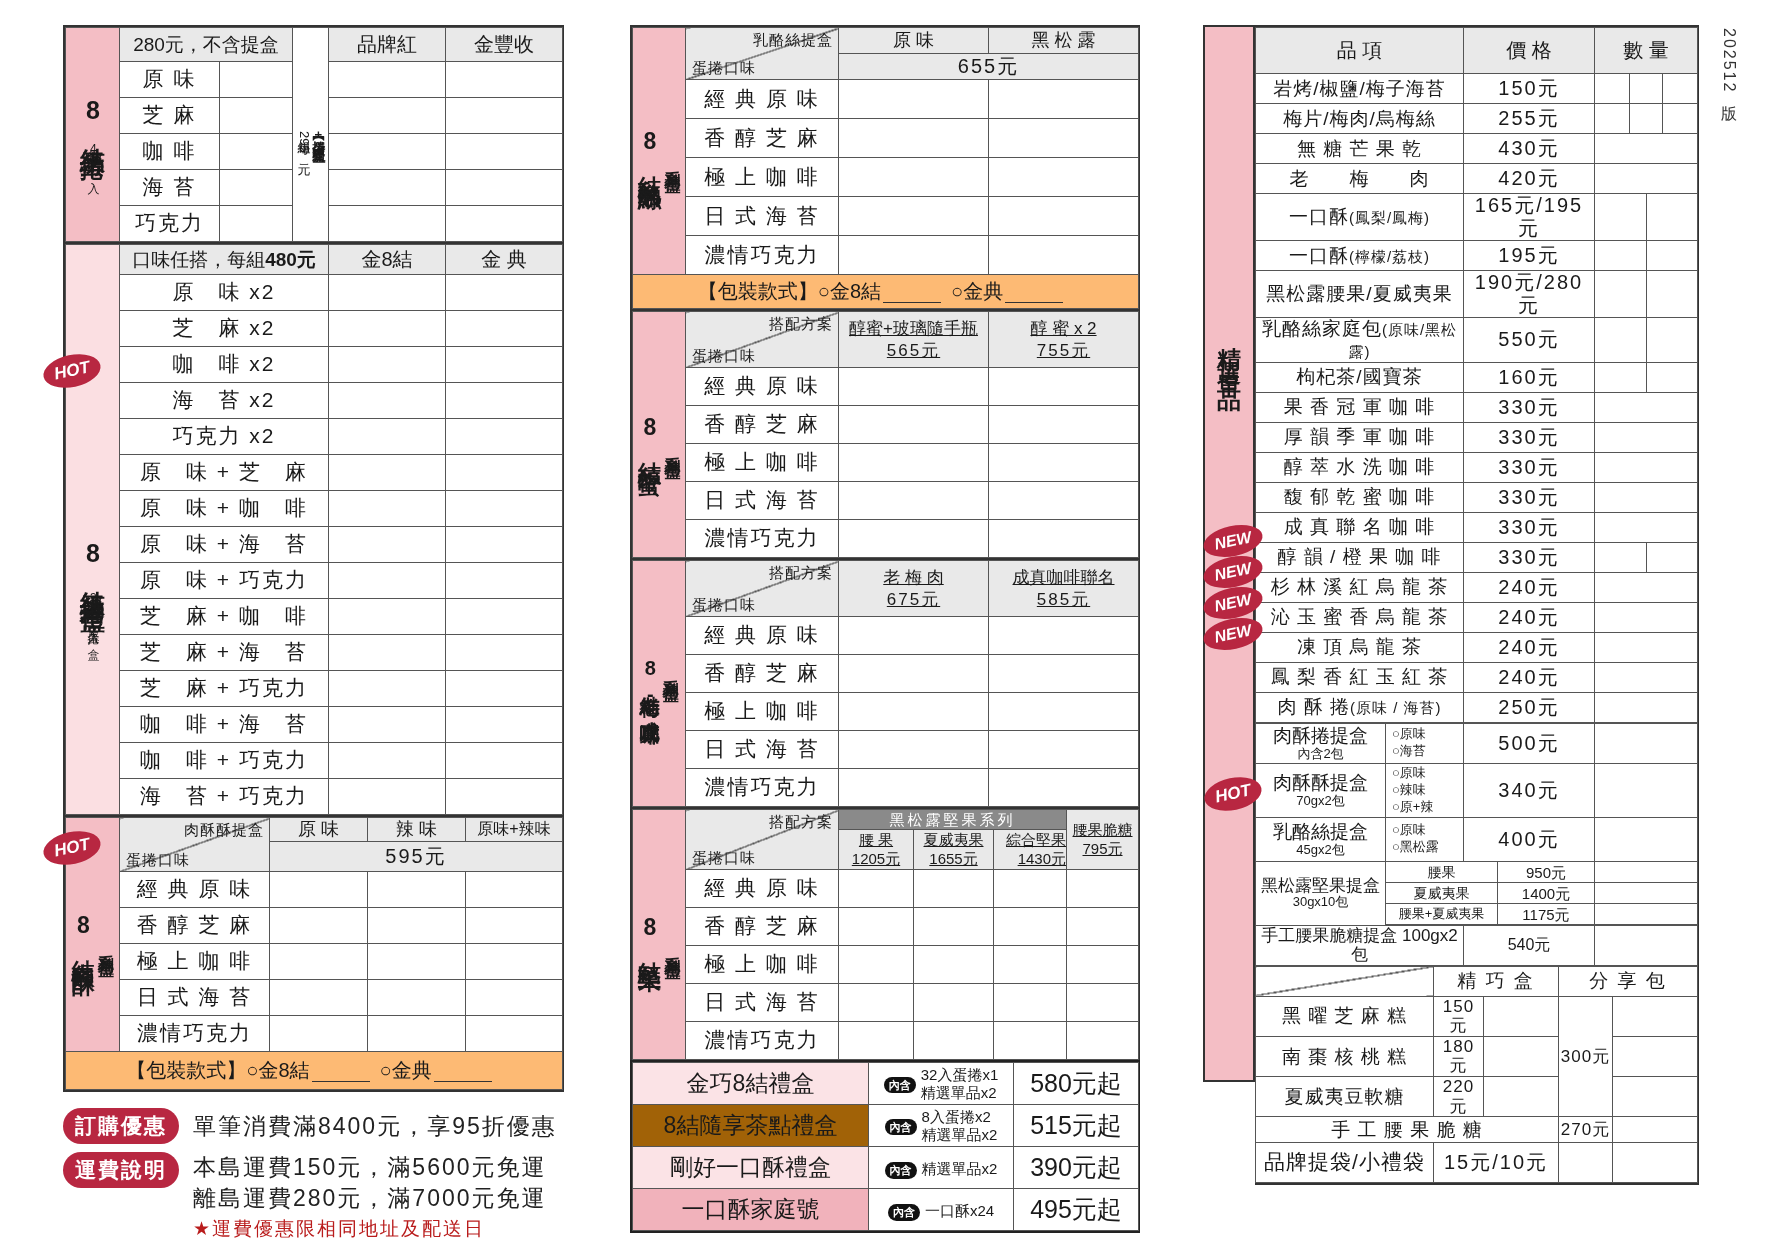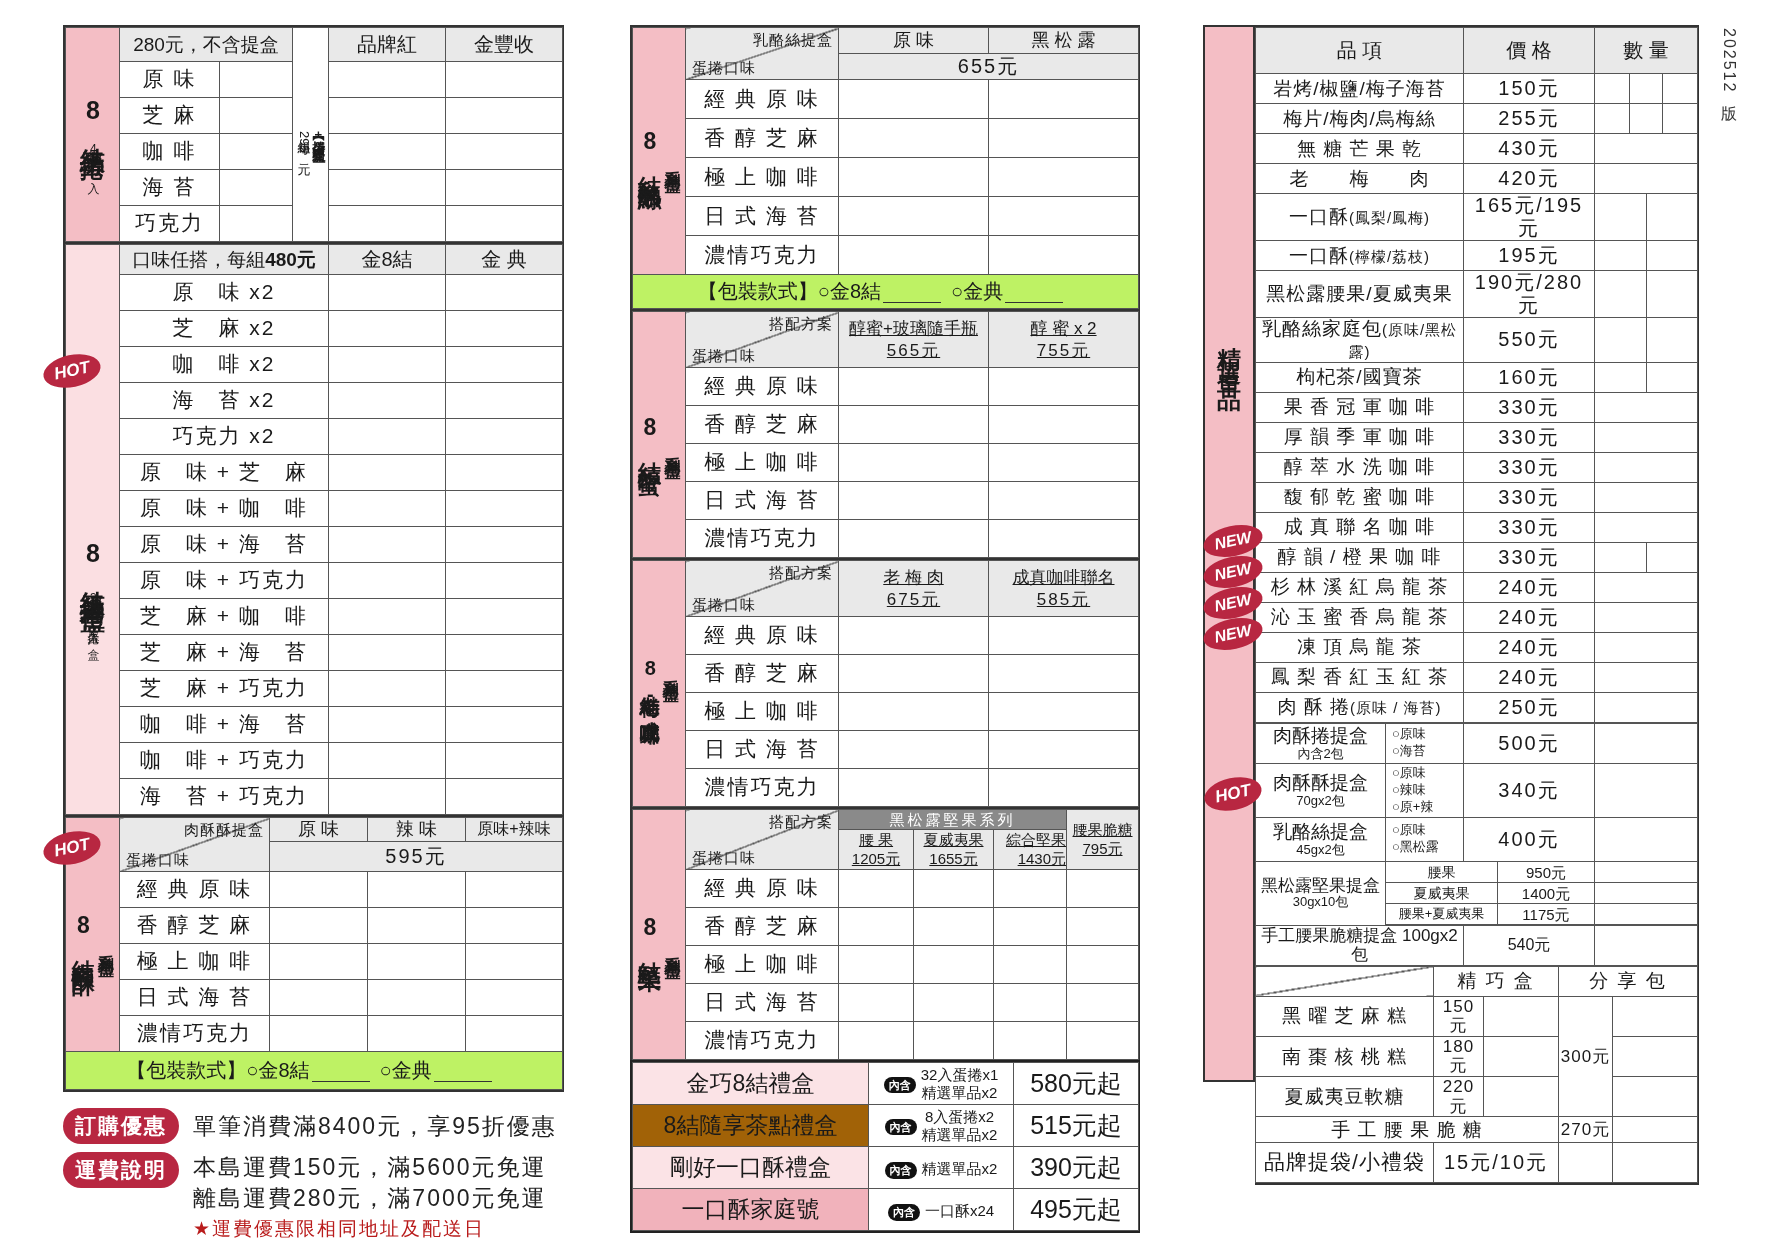--- a/index.html
+++ b/index.html
@@ -20,33 +20,33 @@
   .combo{writing-mode:vertical-rl;text-orientation:mixed;font-size:13px;font-weight:bold;background:#fff;}
   .combo .c2{font-weight:normal;margin-top:14px;}
   .diag{position:relative;background-color:#e9e9e9;
     background-image:linear-gradient(to bottom right,transparent calc(50% - 0.7px),#555 calc(50% - 0.7px),#555 calc(50% + 0.7px),transparent calc(50% + 0.7px));}
   .diag .dtop{position:absolute;top:3px;right:5px;font-size:15px;letter-spacing:1px;}
   .diag .dbot{position:absolute;bottom:3px;left:6px;font-size:15px;letter-spacing:1px;}
   .diagw{background-color:#fff;}
   .flav{font-size:21px;letter-spacing:2px;}
   .price{letter-spacing:2px;}
   .psmall{font-size:17px;letter-spacing:1px;}
-  .packrow{font-size:20px;background:#bef264;}
+  .packrow{font-size:20px;background:#fdba74;}
   .blank{display:inline-block;width:58px;border-bottom:1.5px solid #333;height:1.05em;vertical-align:bottom;margin:0 10px 0 2px;}
   .hdr2{font-size:17px;line-height:1.25;text-decoration:underline;}
   .darkbar{background:#8a8a8a;color:#fff;font-size:15px;letter-spacing:3px;border:1px solid #555;}
   .badge{position:absolute;background:#b82741;color:#fff;font-weight:bold;font-style:italic;
          border-radius:50%;display:flex;align-items:center;justify-content:center;
          transform:rotate(-12deg);box-shadow:0 0 0 1px #b82741;z-index:5;}
   .pillnote{display:inline-flex;align-items:center;justify-content:center;background:#b82741;color:#fff;
             font-weight:bold;font-size:21px;border-radius:18px;padding:4px 12px;letter-spacing:2px;}
   .notesline{font-size:23px;letter-spacing:2px;color:#222;}
   .star{color:#b91c1c;font-size:19px;letter-spacing:2px;}
   .tag{display:inline-block;background:#111;color:#fff;font-size:11px;border-radius:9px;padding:2px 5px;margin-right:5px;font-weight:bold;}
-  .glines{display:inline-flex;flex-direction:column;text-align:center;font-size:15px;vertical-align:middle;}
+  .glines{display:inline-flex;flex-direction:column;text-align:left;font-size:15px;vertical-align:middle;}
   .glines span:empty{display:none;}
   .gname{font-size:23px;margin-top:18px;}
   .gprice{font-size:25px;}
   .qty[data-split="2"]{background-image:linear-gradient(#555,#555);background-repeat:no-repeat;background-position:50% 0;background-size:1px 100%;}
   .qty[data-split="3"]{background-image:linear-gradient(#555,#555),linear-gradient(#555,#555);background-repeat:no-repeat;background-position:33.3% 0,66.6% 0;background-size:1px 100%,1px 100%;}
   .pname{font-size:19px;}
   .psub{font-size:13px;}
   .opts{font-size:13px;text-align:left;padding-left:6px;line-height:1.3;}
   .paren{font-size:15px;}
   .rname{font-size:19px;letter-spacing:1px;}

